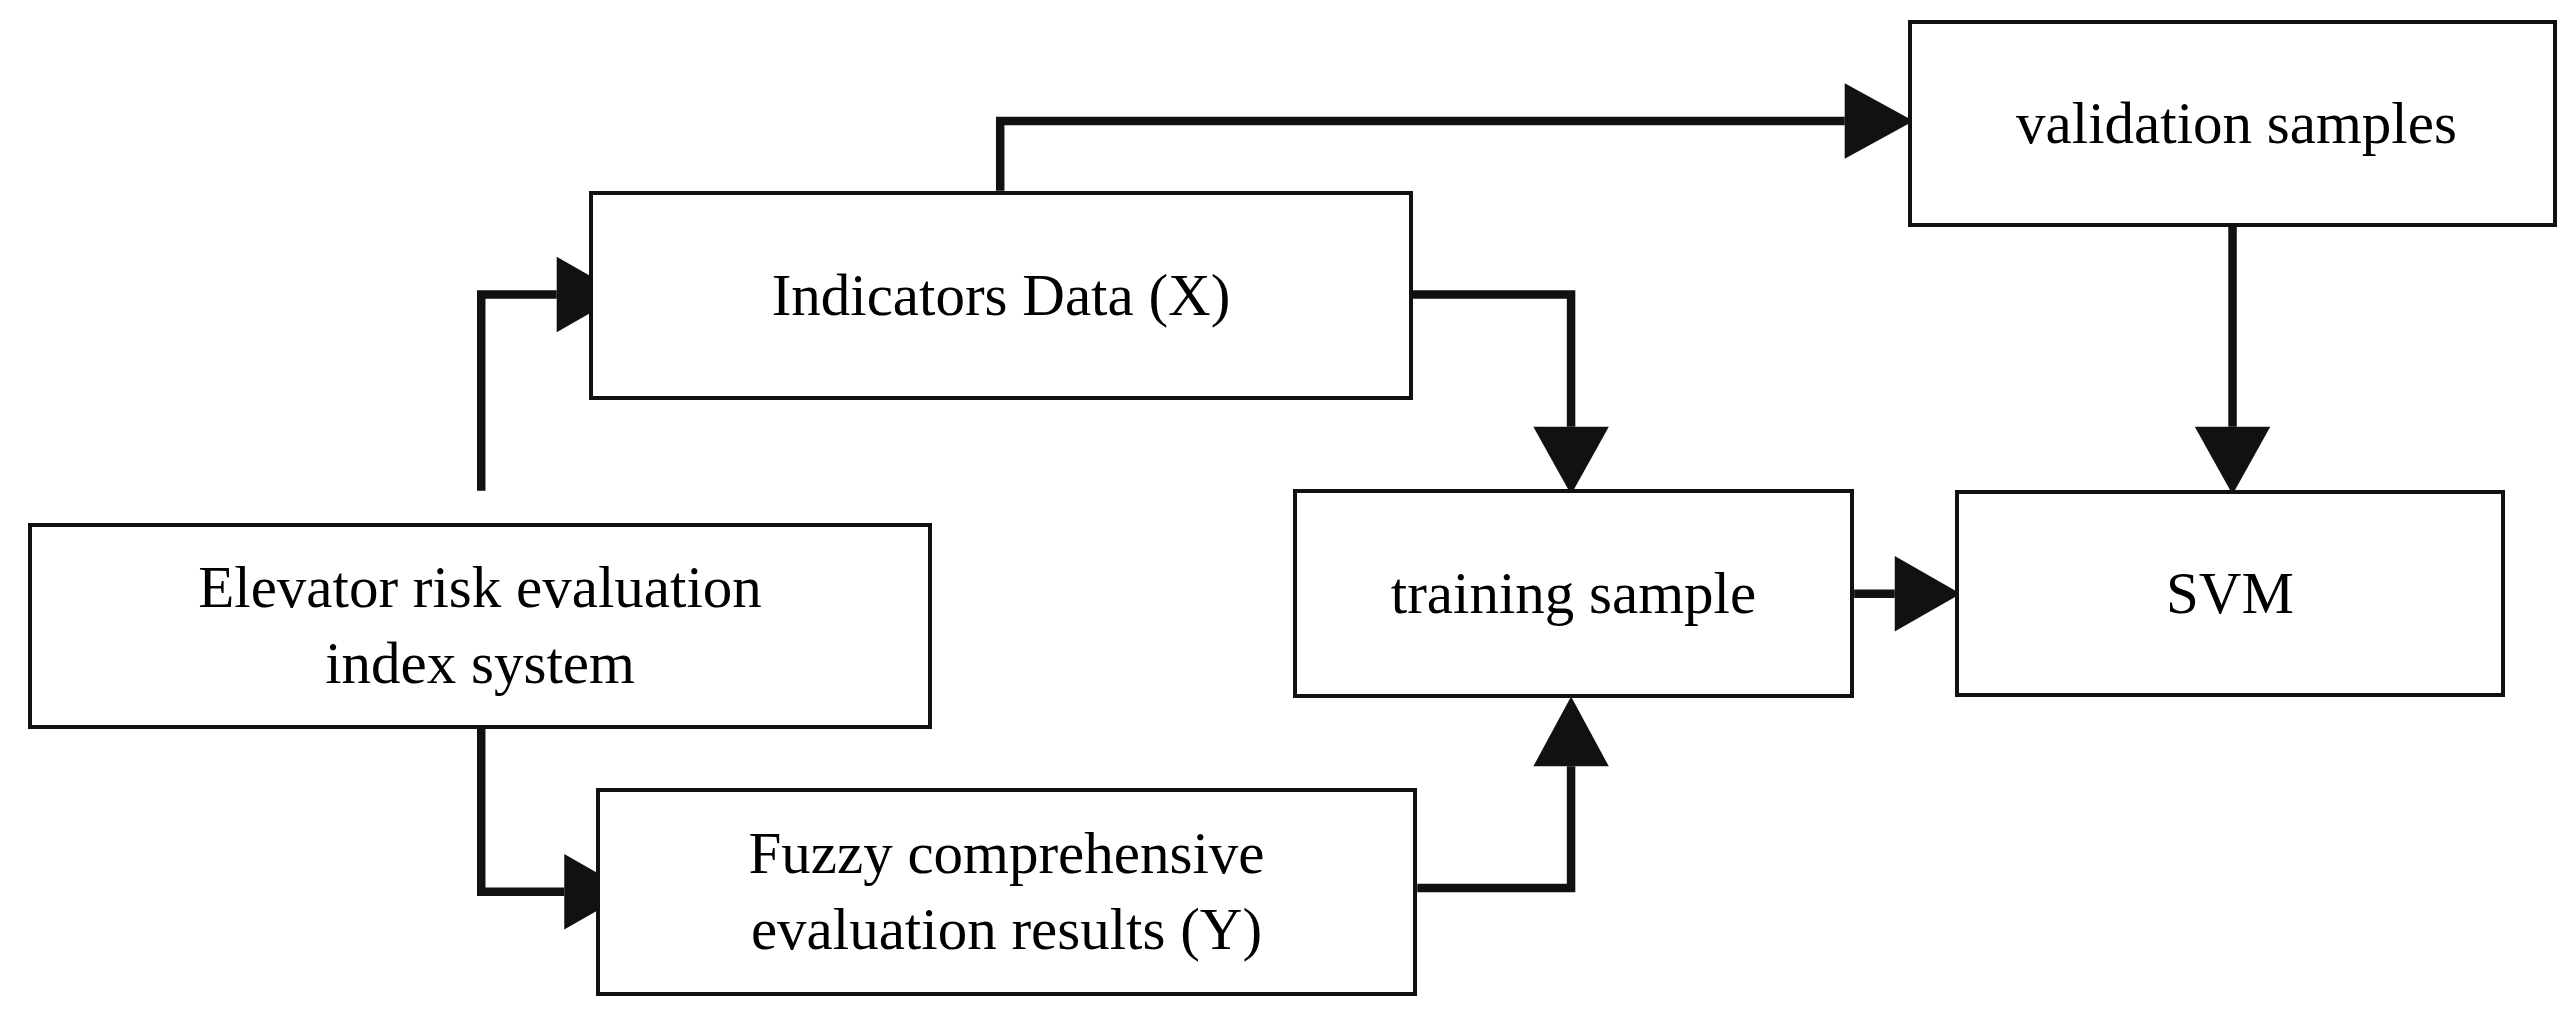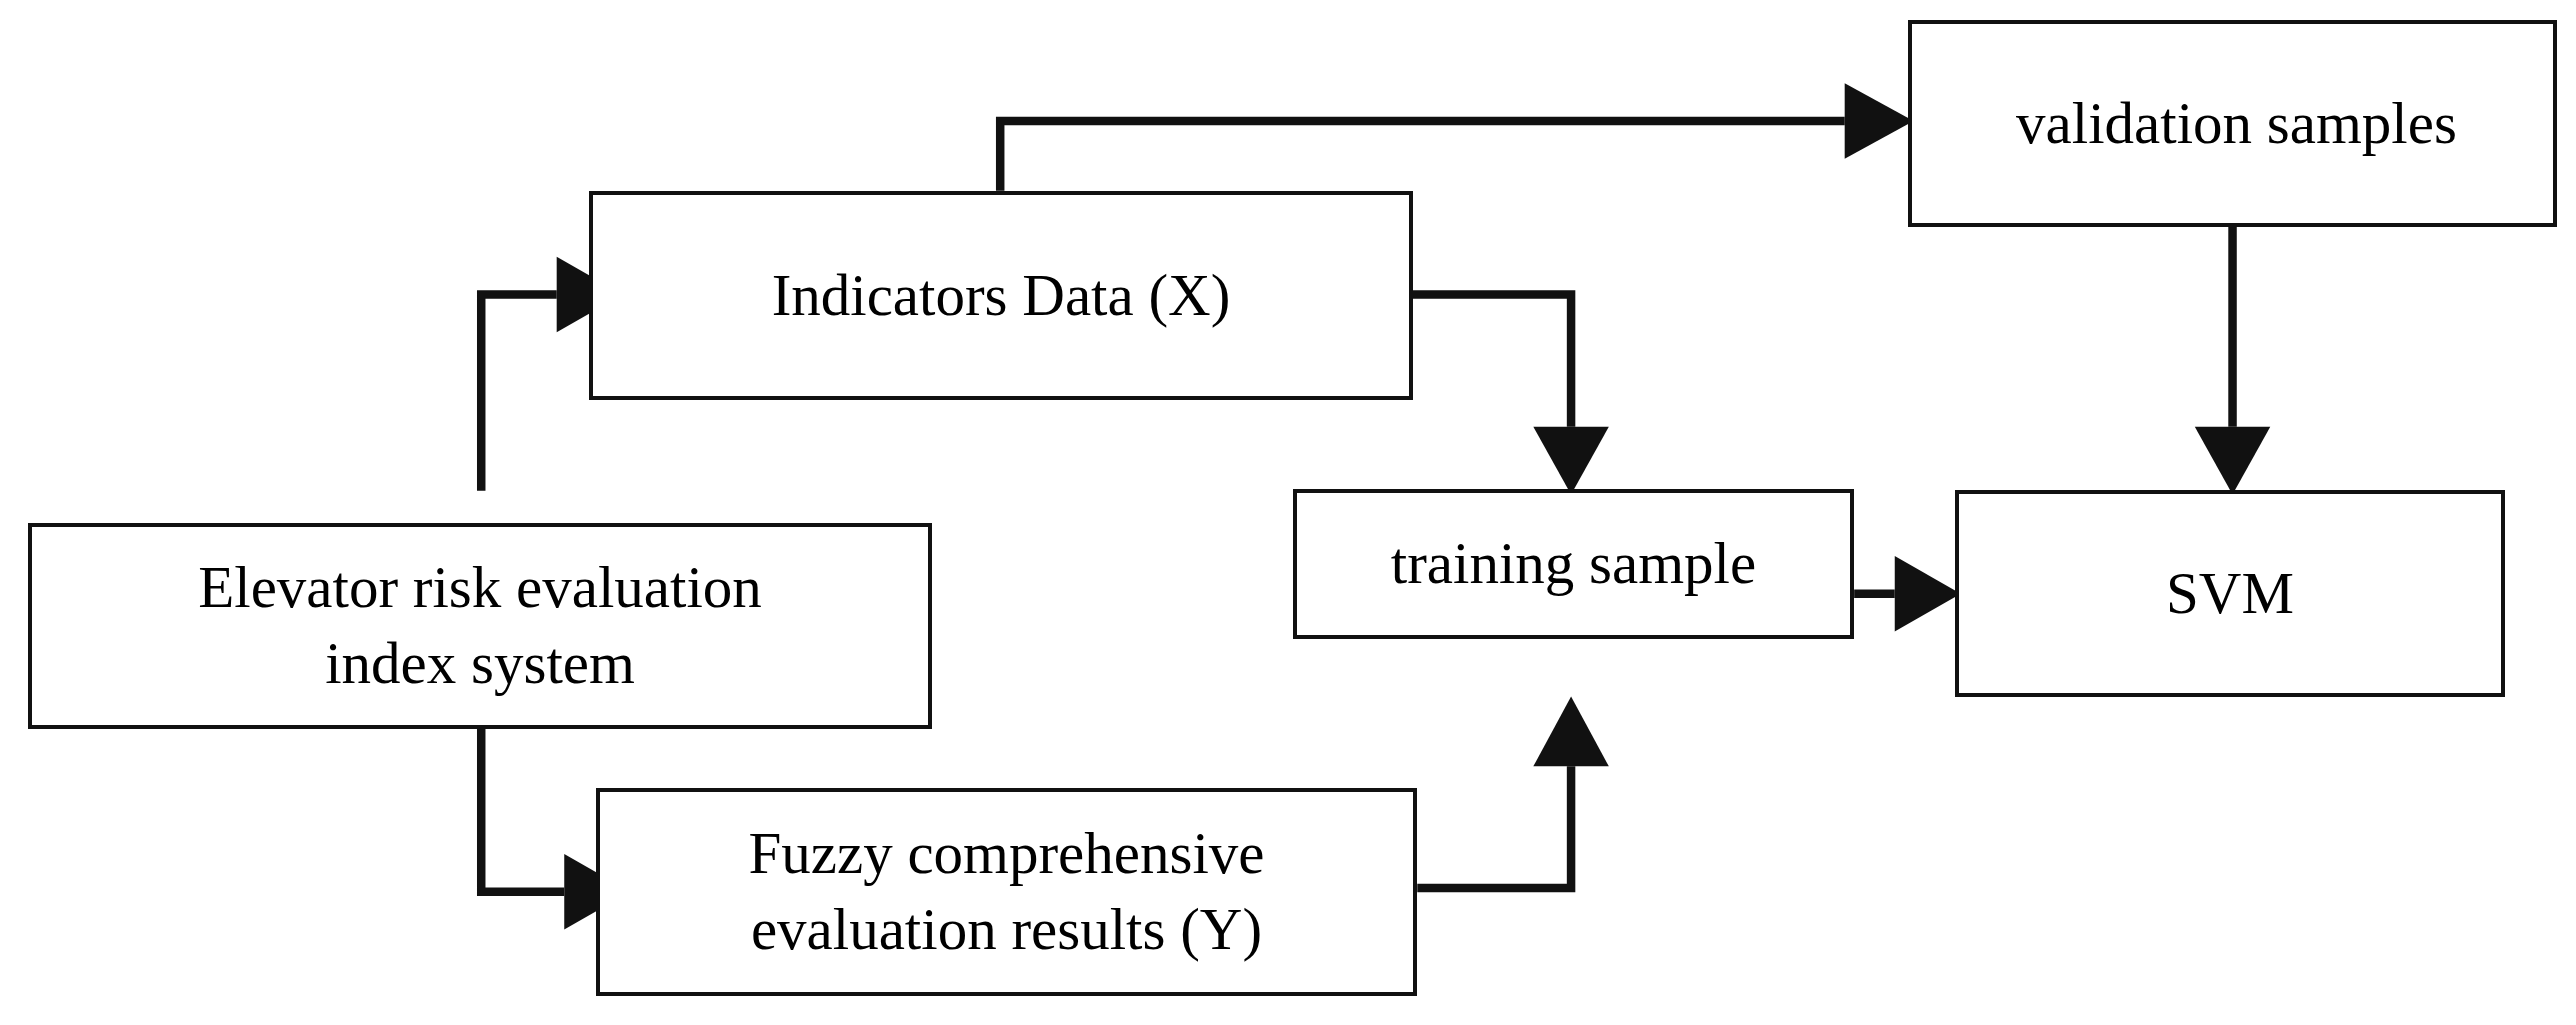--- a/index.html
+++ b/index.html
@@ -29,21 +29,21 @@
     z-index: 3;
   }
   .node .label {
     display: block;
     padding: 0 17px;
     white-space: pre-line;
   }
   #node-indicators { left: 589px; top: 191px; width: 824px; height: 209px; font-size: 59px; justify-content: center; }
   #node-validation { left: 1908px; top: 20px;  width: 649px; height: 207px; font-size: 59px; padding-left: 8px; }
   #node-elevator   { left: 28px;   top: 491px; width: 904px; height: 206px; font-size: 59px; margin-top: 32px; }
-  #node-training   { left: 1293px; top: 489px; width: 561px; height: 150px; font-size: 59px; }
+  #node-training   { left: 1293px; top: 489px; width: 561px; height: 209px; font-size: 59px; }
   #node-svm        { left: 1955px; top: 490px; width: 550px; height: 207px; font-size: 59px; }
   #node-fuzzy      { left: 596px;  top: 788px; width: 821px; height: 208px; font-size: 59px; justify-content: center; }
 
   #edges {
     position: absolute;
     left: 0; top: 0;
     width: 2576px;
     height: 1026px;
     z-index: 2;
   }

